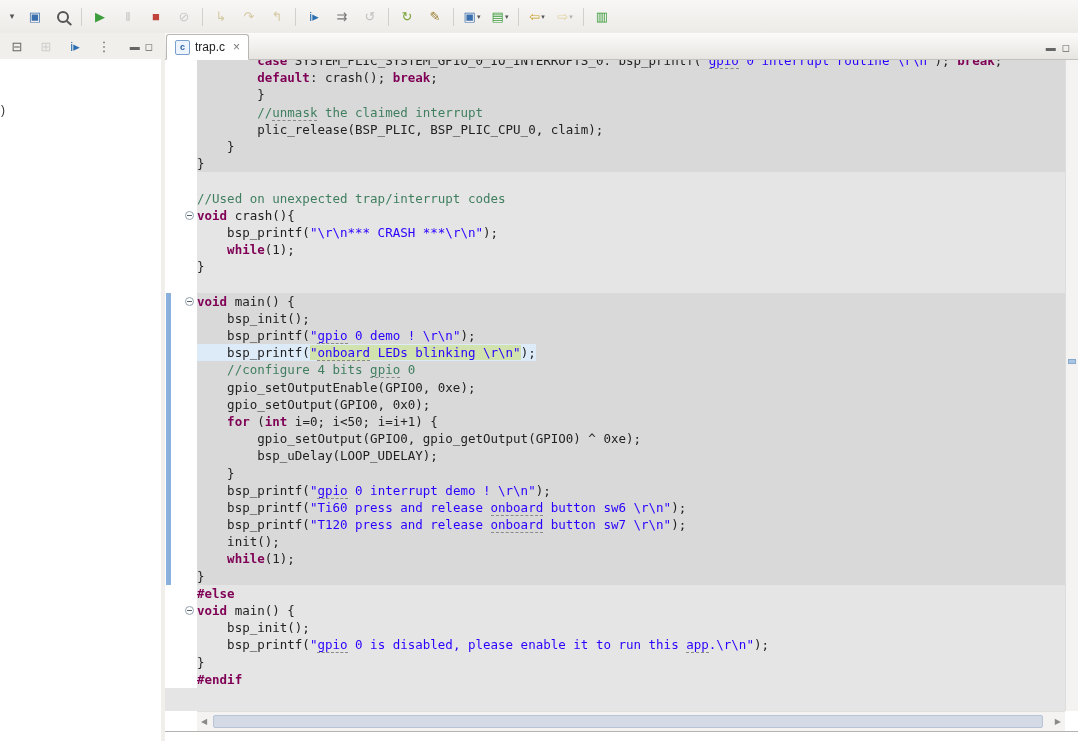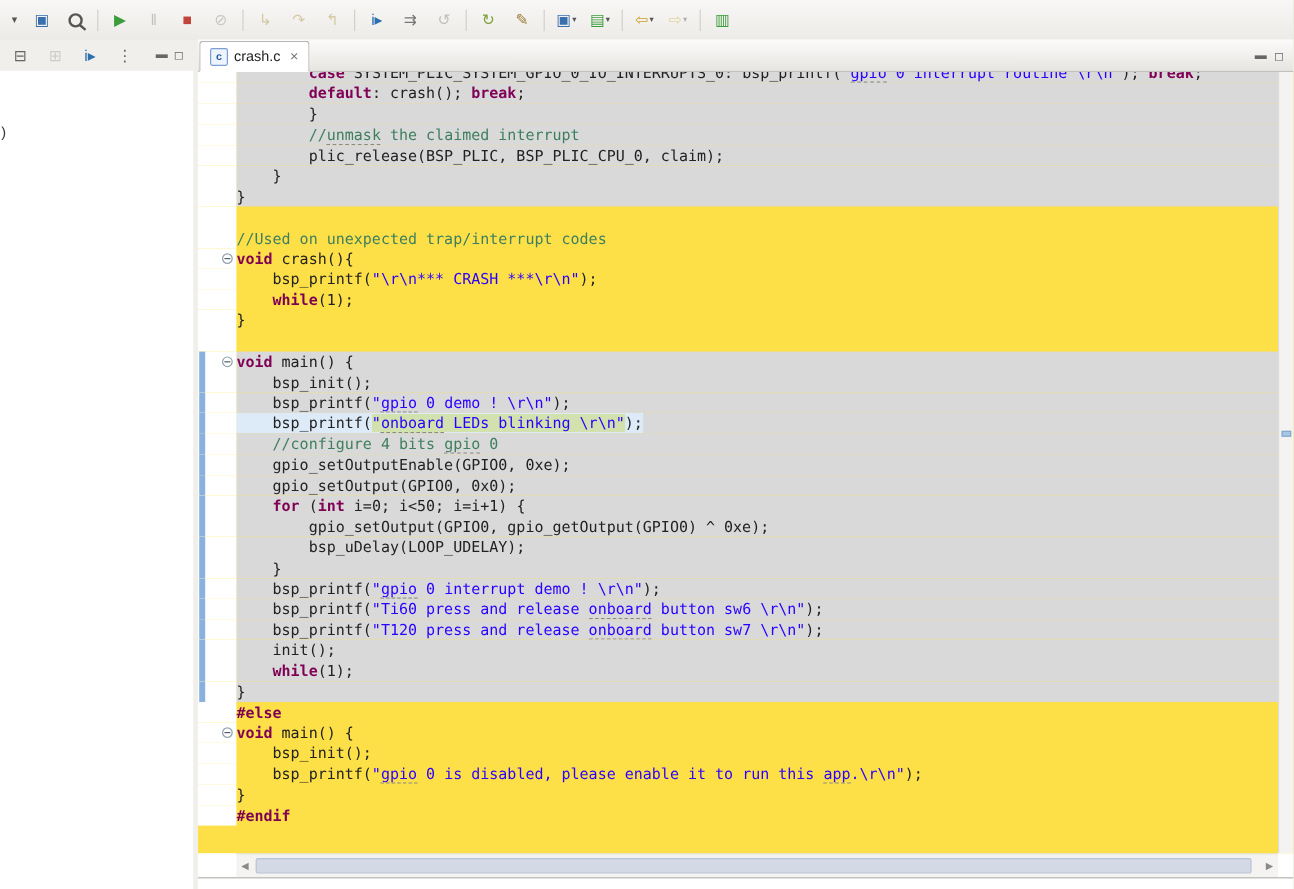--- a/index.html
+++ b/index.html
@@ -32,21 +32,21 @@
   .editor-group{flex:1;display:flex;flex-direction:column;background:#fff;min-width:0;}
   .tab-row{height:26px;flex:none;background:linear-gradient(#fcfbfa,#e7e5e1);
     border-bottom:1px solid #c3c1bd;display:flex;align-items:flex-end;padding-left:1px;position:relative;}
   .tab{height:24px;margin-bottom:-1px;background:#fff;border:1px solid #b9b7b3;border-bottom:1px solid #fff;
     border-radius:3px 3px 0 0;display:flex;align-items:center;gap:5px;padding:0 8px;font-size:12px;}
   .file-icon{width:13px;height:13px;border:1px solid #7a9fce;background:#eef4fe;color:#2b5fa5;
     font-size:9px;font-weight:bold;display:flex;align-items:center;justify-content:center;border-radius:2px;}
   .tab-close{color:#777;font-size:12px;margin-left:3px;cursor:default;}
   .tab-row .winbtns{margin-left:auto;display:flex;gap:6px;padding:0 8px 6px 0;}
 
-  .editor-body{flex:1;position:relative;overflow:hidden;background:#fde047;}
+  .editor-body{flex:1;position:relative;overflow:hidden;background:#e5e5e5;}
   .code-viewport{position:absolute;top:0;left:0;right:13px;bottom:0;overflow:hidden;}
   .code{margin-top:-8px;font-family:"DejaVu Sans Mono","Liberation Mono",monospace;
     font-size:12.5px;line-height:17.2px;white-space:pre;}
   .ln{display:flex;height:17.2px;}
   .gut{width:32px;flex:none;position:relative;background:#fff;}
   .chg{position:absolute;left:1px;top:0;bottom:0;width:5px;background:var(--c-changebar,#8ab1de);}
   .fold{position:absolute;right:3px;top:4px;width:9px;height:9px;border:1px solid #93a1ad;
     border-radius:50%;background:#fff;box-sizing:border-box;}
   .fold::after{content:"";position:absolute;left:1px;right:1px;top:3px;height:1px;background:#51616d;}
   .cl{flex:1;min-width:0;}
@@ -179,21 +179,21 @@
     </div>
 
     <div class="sash"></div>
 
     <div class="editor-group">
       <div class="tab-row">
         <div class="tab">
           <span class="file-icon">
               <span>c</span>
             </span>
-          <span class="tab-label">crash.c</span>
+          <span class="tab-label">trap.c</span>
           <span class="tab-close">×</span>
         </div>
         <span class="winbtns" id="editor-winbtns">
             <span class="wbtn">▬</span>
             <span class="wbtn">◻</span>
           </span>
       </div>
 
       <div class="editor-body">
         <div class="code-viewport">

